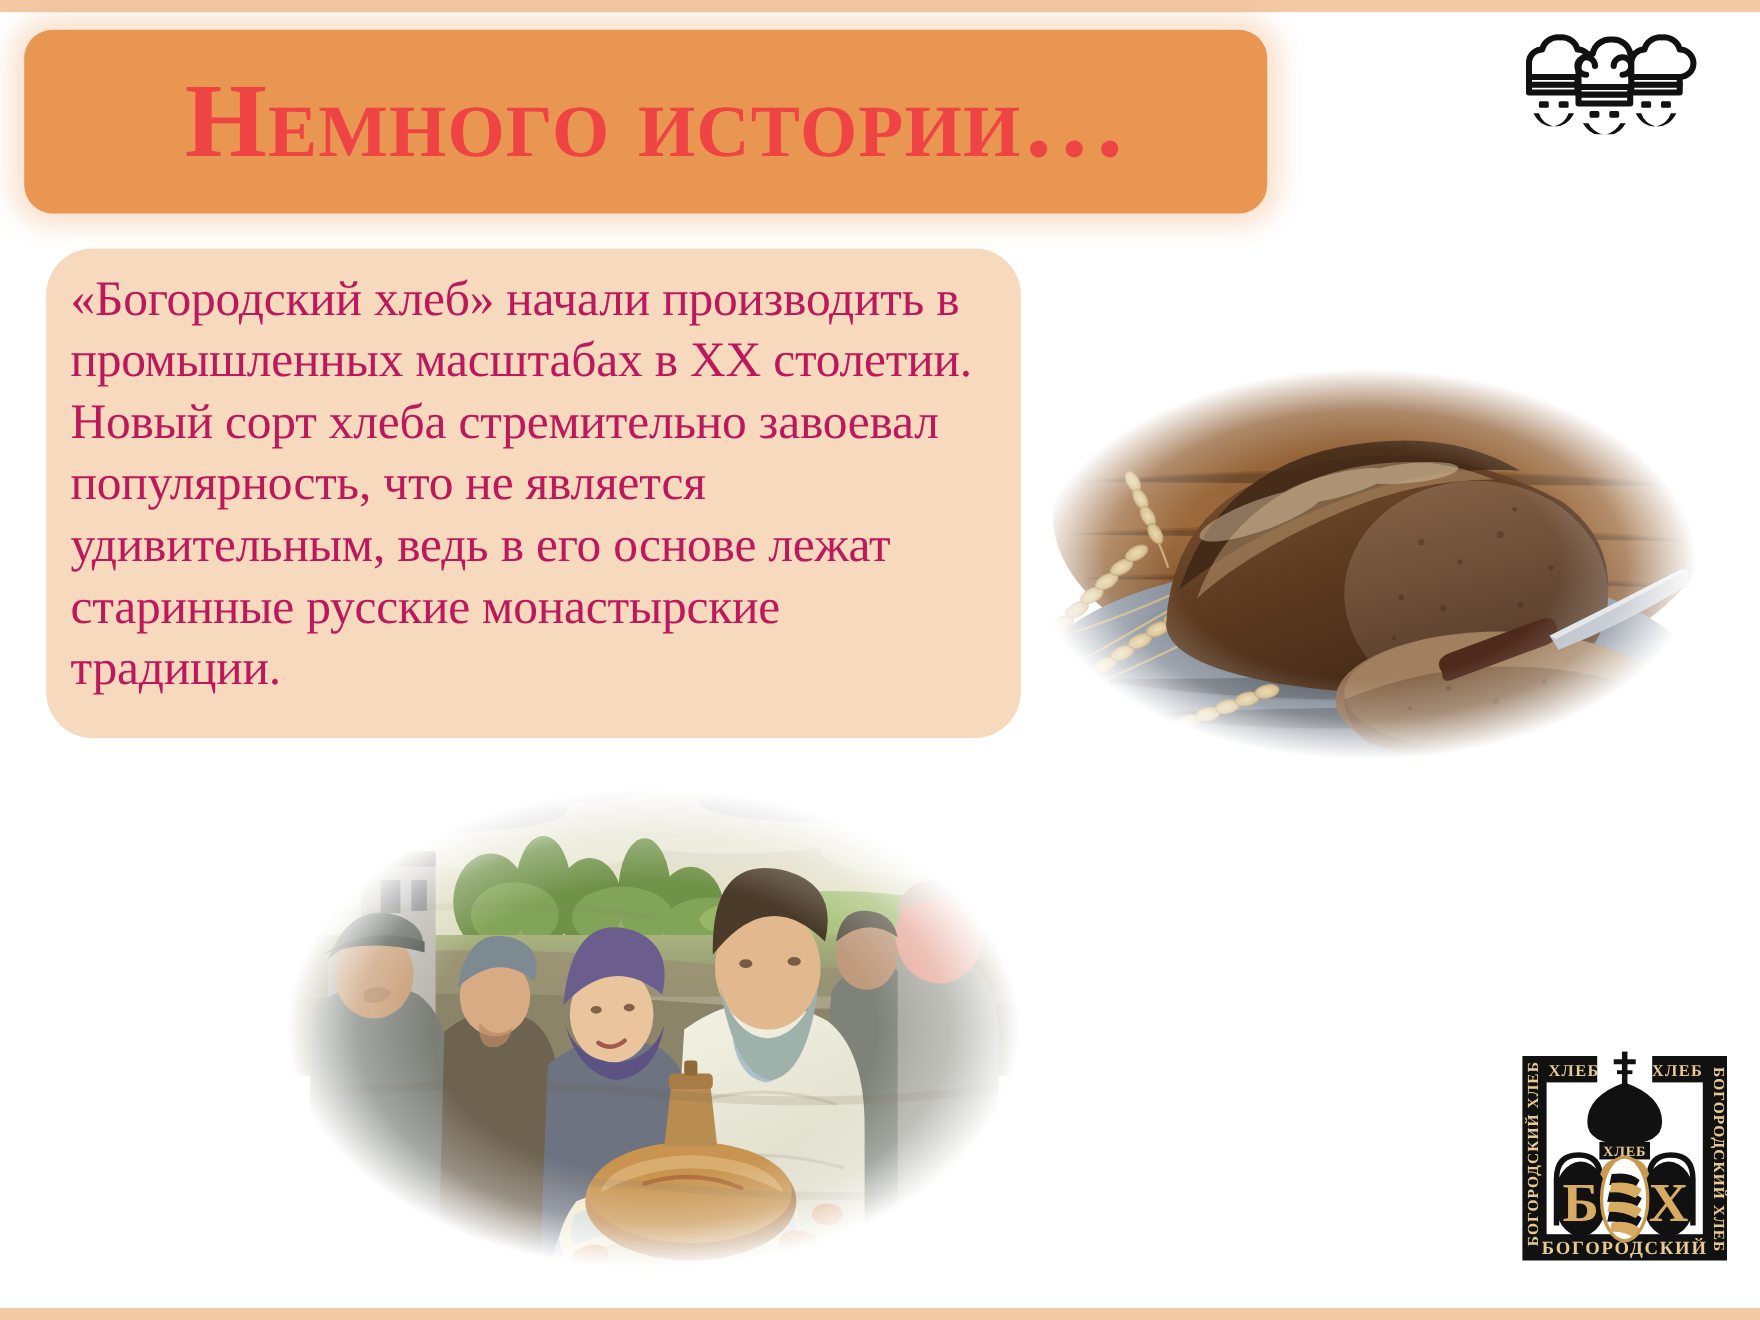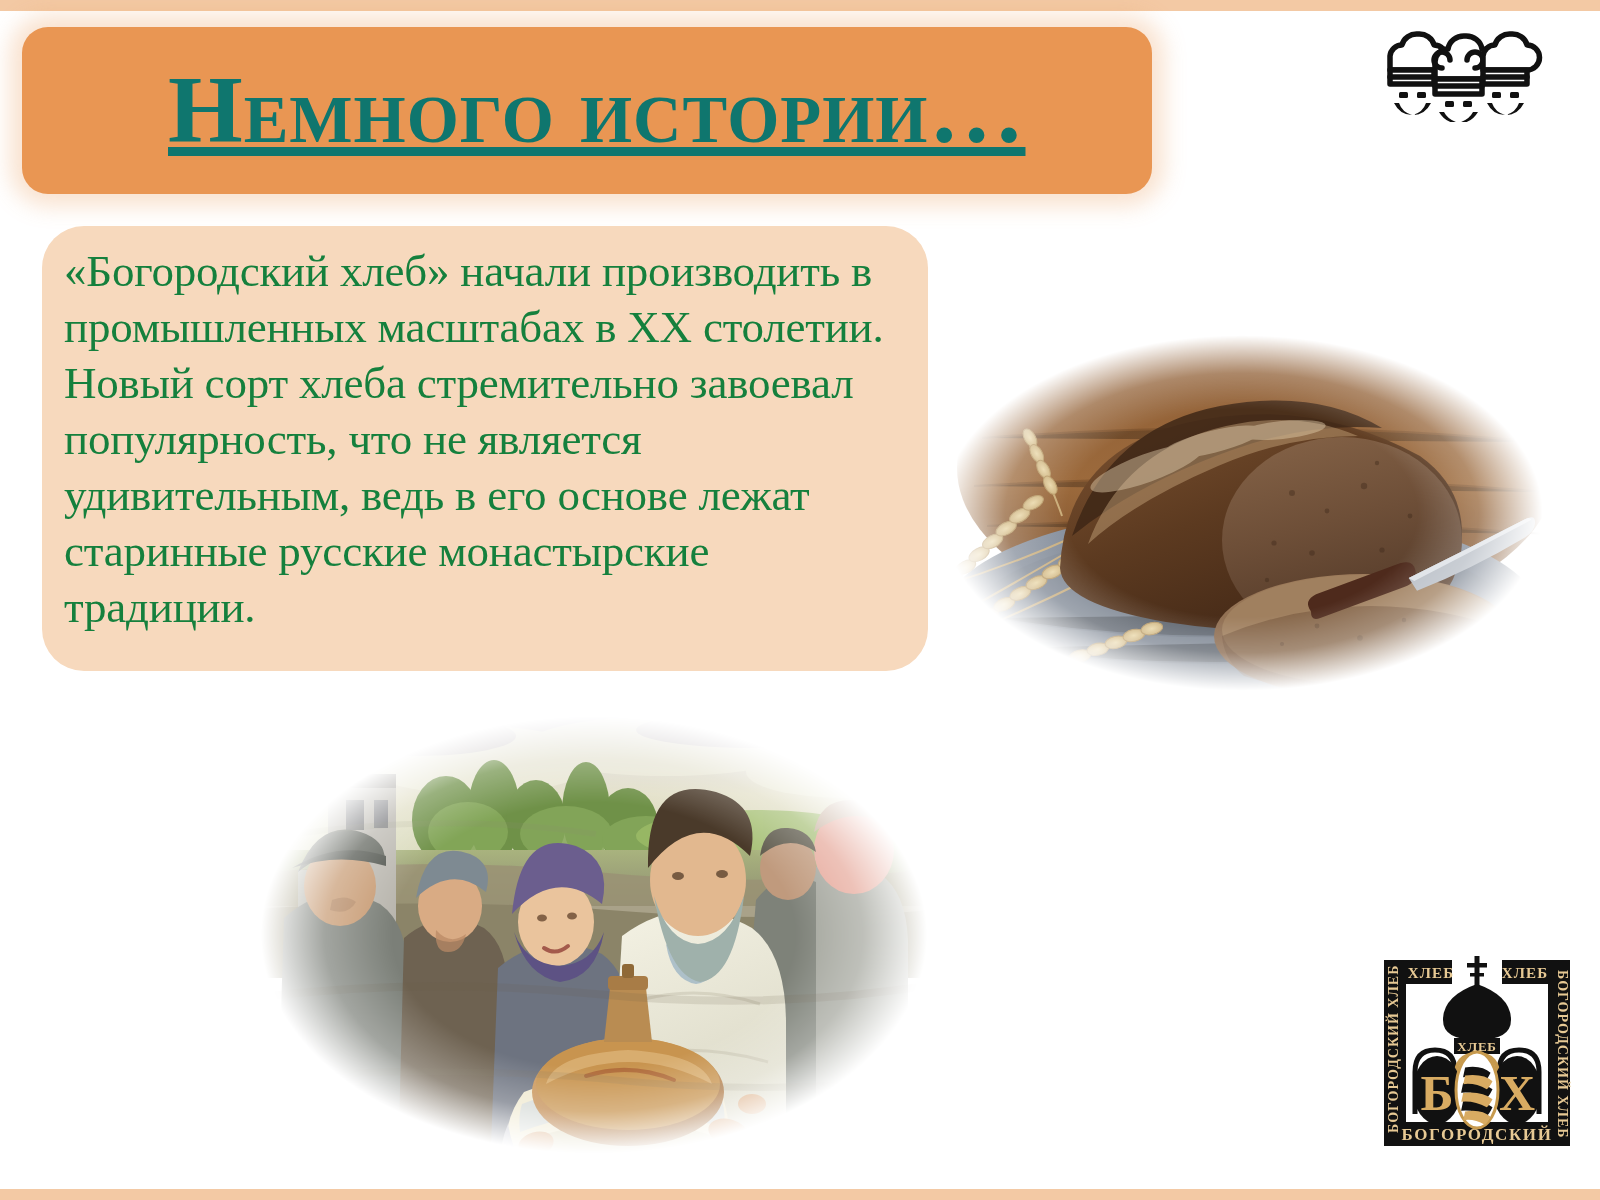--- a/index.html
+++ b/index.html
@@ -44,29 +44,28 @@
     height: 167px;
     background: #e99653;
     border-radius: 26px;
     box-shadow: 0 0 22px 12px rgba(233,150,83,0.28);
   }
   .title-text {
     position: absolute;
     left: 168px;
     top: 60px;
     width: 960px;
-    color: #0f766e;
+    color: #ef4444;
     font-family: "Liberation Serif", "DejaVu Serif", serif;
     font-weight: bold;
     font-size: 96px;
     line-height: 100px;
     font-variant: small-caps;
     letter-spacing: 1px;
     white-space: nowrap;
-    text-decoration: underline;
   }
 
   
   .chef-hats {
     position: absolute;
     left: 1372px;
     top: 24px;
     width: 172px;
     height: 98px;
   }
@@ -79,21 +78,21 @@
     width: 886px;
     height: 445px;
     background: #f7d9bd;
     border-radius: 42px;
   }
   .body-text {
     position: absolute;
     left: 64px;
     top: 243px;
     width: 840px;
-    color: #15803d;
+    color: #be185d;
     font-family: "Liberation Serif", "DejaVu Serif", serif;
     font-size: 45px;
     line-height: 56px;
     letter-spacing: -0.2px;
   }
 
   
   .photo-bread {
     position: absolute;
     left: 912px;

